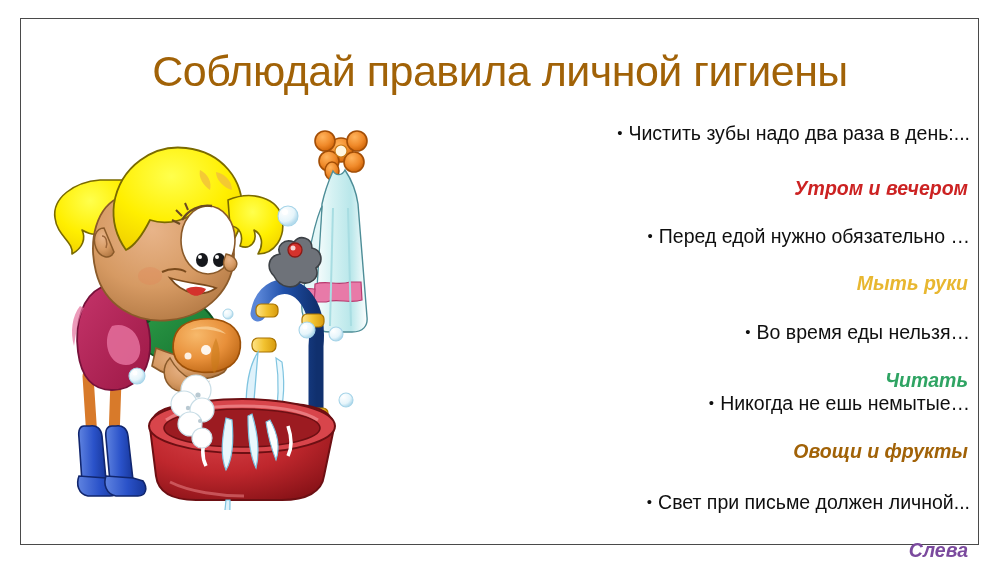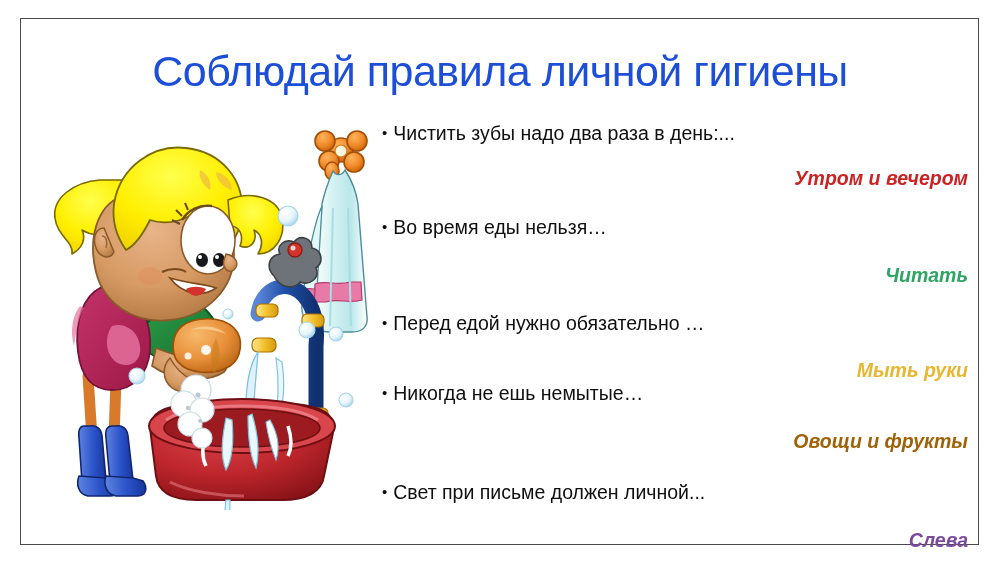--- a/index.html
+++ b/index.html
@@ -31,61 +31,61 @@
   .slide-title {
     position: absolute;
     left: 60px;
     top: 48px;
     width: 880px;
     text-align: center;
     font-family: "Liberation Sans", sans-serif;
     font-size: 43px;
     font-weight: 400;
     letter-spacing: -0.5px;
-    color: #1d4ed8;
+    color: #a16207;
     white-space: nowrap;
     line-height: 1.1;
   }
 
   
   .qa-list {
     position: absolute;
     left: 382px;
     top: 122px;
     width: 588px;
   }
   .qa-block {
     position: relative;
   }
   .qa-question {
     font-size: 19.5px;
     color: #0f0f0f;
     line-height: 1.2;
-    text-align: left;
+    text-align: right;
     white-space: nowrap;
   }
   .qa-question .bullet {
     display: inline-block;
     margin-right: 6px;
     font-size: 15px;
     vertical-align: 2px;
   }
   .qa-answer {
     text-align: right;
     font-size: 19.5px;
     font-weight: bold;
     font-style: italic;
     line-height: 1.2;
     padding-right: 2px;
     white-space: nowrap;
   }
 
   
   .qa-block.b1 { margin-top: 0px; }
-  .qa-block.b1 .qa-answer { margin-top: 22px; }
+  .qa-block.b1 .qa-answer { margin-top: 32px; }
   .qa-block.b2 { margin-top: 24px; }
   .qa-block.b2 .qa-answer { margin-top: 24px; }
   .qa-block.b3 { margin-top: 25px; }
   .qa-block.b3 .qa-answer { margin-top: 25px; }
   .qa-block.b4 { }
   .qa-block.b4 .qa-answer { margin-top: 24px; }
   .qa-block.b5 { margin-top: 28px; }
   .qa-block.b5 .qa-answer { margin-top: 24px; }
 
   
@@ -350,30 +350,30 @@
     </svg>
   </div>
 
   <div class="qa-list">
 
     <div class="qa-block b1">
       <div class="qa-question"><span class="bullet">•</span><span>Чистить зубы надо два раза в день:...</span></div>
       <div class="qa-answer" style="color:#cc2222">Утром и вечером</div>
     </div>
 
+    <div class="qa-block b2">
+      <div class="qa-question"><span class="bullet">•</span><span>Перед едой нужно обязательно …</span></div>
+      <div class="qa-answer" style="color:#e8b730">Мыть руки</div>
+    </div>
+
     <div class="qa-block b3">
       <div class="qa-question"><span class="bullet">•</span><span>Во время еды нельзя…</span></div>
       <div class="qa-answer" style="color:#2fa463">Читать</div>
     </div>
 
-    <div class="qa-block b2">
-      <div class="qa-question"><span class="bullet">•</span><span>Перед едой нужно обязательно …</span></div>
-      <div class="qa-answer" style="color:#e8b730">Мыть руки</div>
-    </div>
-
     <div class="qa-block b4">
       <div class="qa-question"><span class="bullet">•</span><span>Никогда не ешь немытые…</span></div>
       <div class="qa-answer" style="color:#a16207">Овощи и фрукты</div>
     </div>
 
     <div class="qa-block b5">
       <div class="qa-question"><span class="bullet">•</span><span>Свет при письме должен личной...</span></div>
       <div class="qa-answer" style="color:#7b4a9e">Слева</div>
     </div>
 

